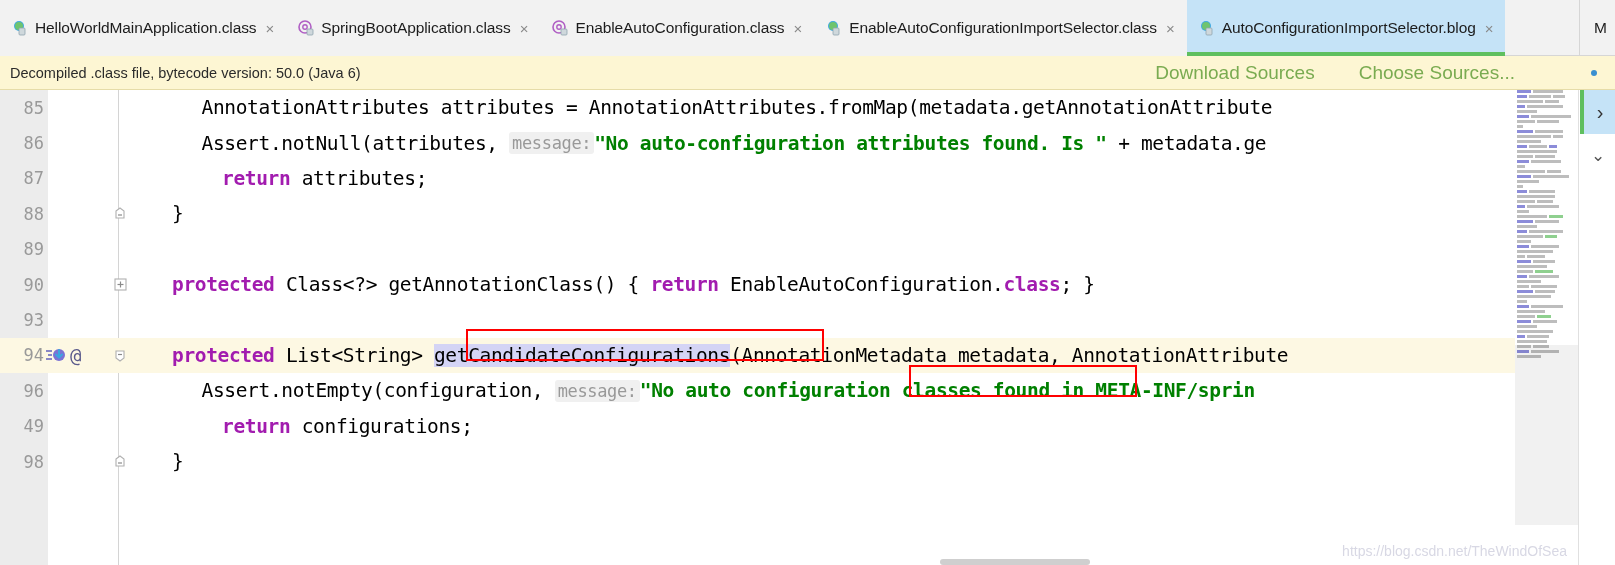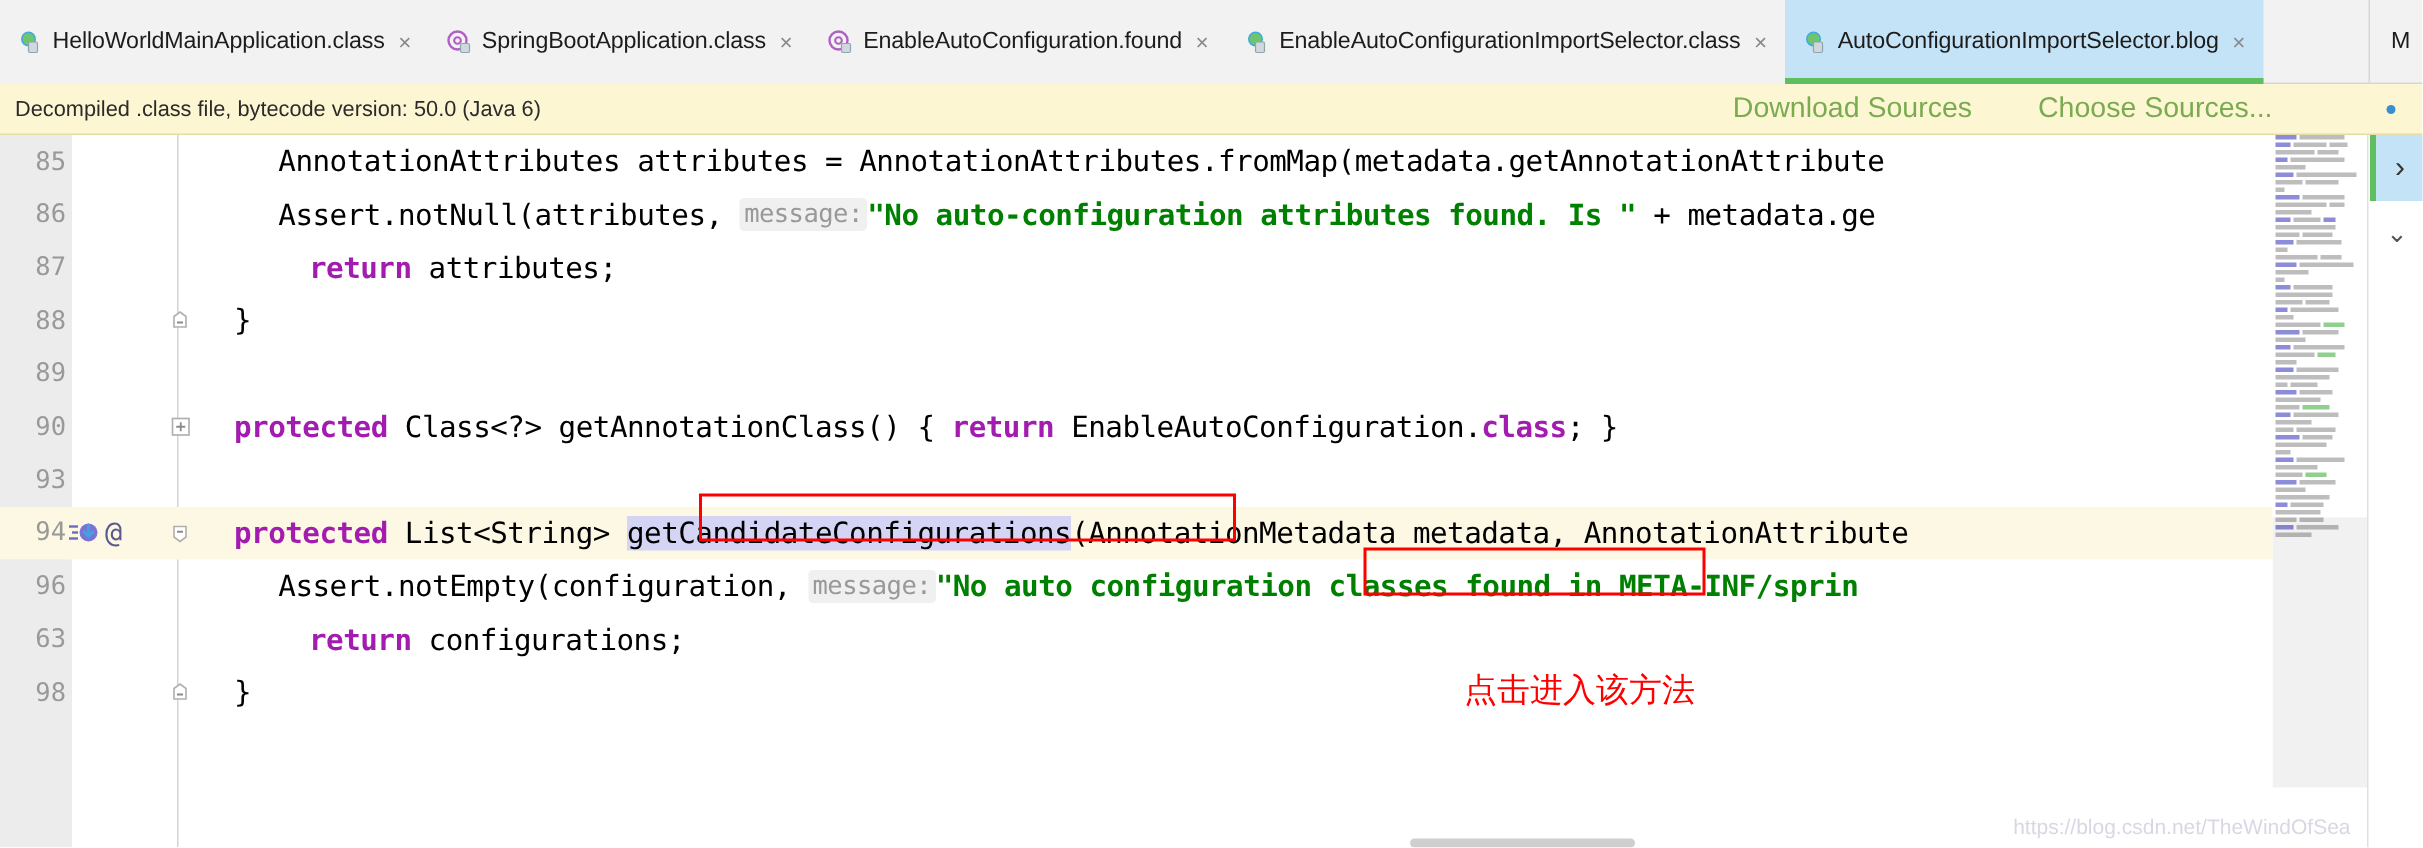--- a/index.html
+++ b/index.html
@@ -157,21 +157,21 @@
   }
   .fold {
     position: absolute;
     left: 112px; top: 0;
     width: 16px; height: 35.4px;
     display: flex; align-items: center; justify-content: center;
     z-index: 3;
   }
   .code {
     position: absolute;
-    left: 140px; top: 0;
+    left: 156px; top: 0;
     height: 35.4px;
     display: flex;
     align-items: center;
     font-family: "DejaVu Sans Mono", monospace;
     font-size: 19.5px;
     color: #000000;
     white-space: pre;
     letter-spacing: -0.35px;
   }
   .kw  { color: #a21caf; font-weight: bold; }
@@ -300,21 +300,21 @@
       <span class="tab-label">SpringBootApplication.class</span>
       <span class="tab-close">×</span>
     </div>
 
     <div class="tab">
       <svg class="tab-icon" viewBox="0 0 16 16">
         <circle cx="7" cy="7" r="6" fill="none" stroke="#b05fc4" stroke-width="1.6"></circle>
         <circle cx="7" cy="7" r="2.2" fill="none" stroke="#b05fc4" stroke-width="1.4"></circle>
         <rect x="9" y="9" width="6" height="6" rx="1" fill="#cfd8dc" stroke="#90a4ae" stroke-width="0.8"></rect>
       </svg>
-      <span class="tab-label">EnableAutoConfiguration.found</span>
+      <span class="tab-label">EnableAutoConfiguration.class</span>
       <span class="tab-close">×</span>
     </div>
 
     <div class="tab">
       <svg class="tab-icon" viewBox="0 0 16 16">
         <circle cx="7" cy="6" r="5" fill="#3fa9e0"></circle>
         <path d="M3 6 a4 4 0 0 1 8 0 a4 4 0 0 1 -8 0" fill="#6fc46f"></path>
         <rect x="7" y="8" width="6" height="7" rx="1" fill="#cfd8dc" stroke="#90a4ae" stroke-width="0.8"></rect>
       </svg>
       <span class="tab-label">EnableAutoConfigurationImportSelector.class</span>
@@ -417,41 +417,40 @@
         <span class="code" style="padding-left:16px;"><span class="kw">protected</span><span> List&lt;String&gt; </span><span class="sel">getCandidateConfigurations</span><span>(AnnotationMetadata metadata, AnnotationAttribute</span></span>
       </div>
 
 
       <div class="line">
         <span class="lnum">96</span>
         <span class="code"><span>    Assert.notEmpty(configuration, </span><span class="hint">message:</span><span class="str">"No auto configuration classes found in META-INF/sprin</span></span>
       </div>
 
       <div class="line">
-        <span class="lnum">63</span>
+        <span class="lnum">49</span>
         <span class="code" style="padding-left:66px;"><span class="kw">return</span><span> configurations;</span></span>
       </div>
 
       <div class="line">
         <span class="lnum">98</span>
         <span class="fold">
           <svg width="14" height="14" viewBox="0 0 14 14">
               <path d="M3 4 L7 1 L11 4 L11 11 L3 11 Z" fill="#ffffff" stroke="#b0b0b0" stroke-width="1.1"></path>
               <line x1="5" y1="8" x2="9" y2="8" stroke="#8a8a8a" stroke-width="1.2"></line>
             </svg>
         </span>
         <span class="code" style="padding-left:16px;"><span>}</span></span>
       </div>
 
     </div>
 
     <div class="redbox" style="left:466px; top:239px; width:358px; height:32px;"></div>
     <div class="redbox" style="left:909px; top:275px; width:228px; height:32px;"></div>
 
-    <div class="cn-note" style="left:976px; top:355px;">点击进入该方法</div>
   </div>
 
   <div class="minimap">
     <div class="mm-hl" style="top:255px; height:180px;"></div>
     <div class="mm-row">
         <span class="mm-seg kw" style="width:14px"></span>
         <span class="mm-seg" style="width:30px"></span>
       </div>
     <div class="mm-row">
         <span class="mm-seg kw" style="width:10px"></span>

